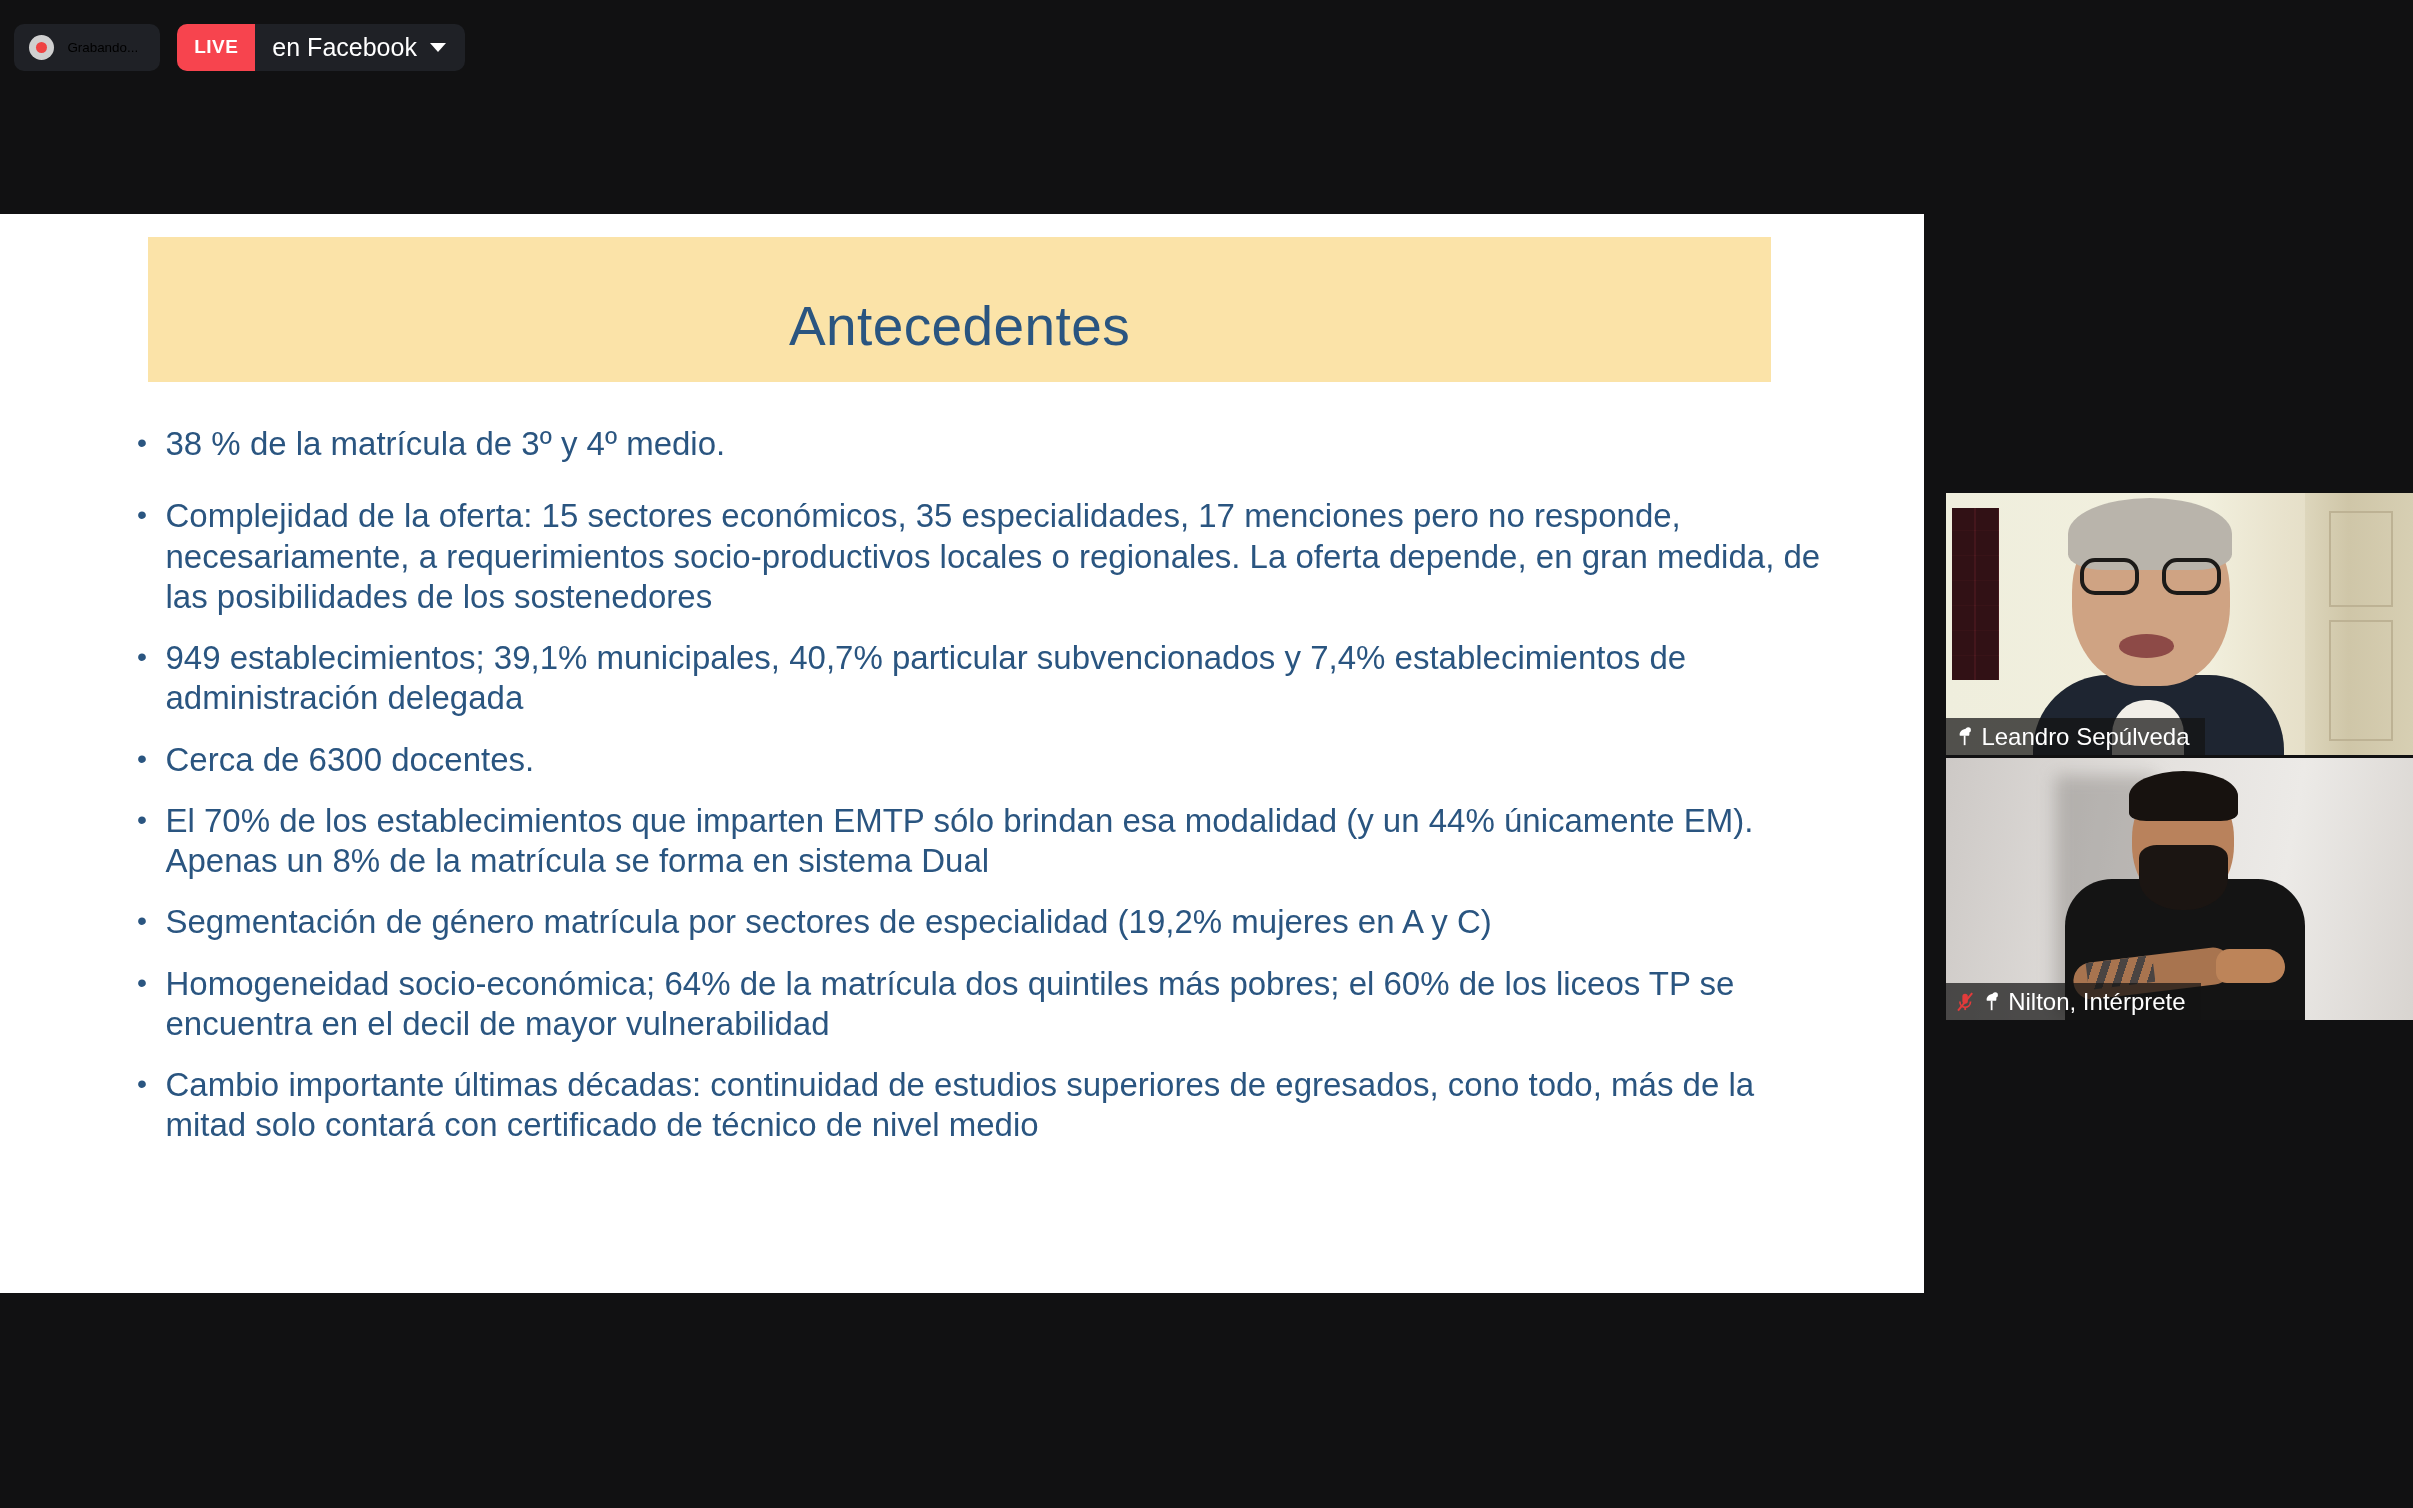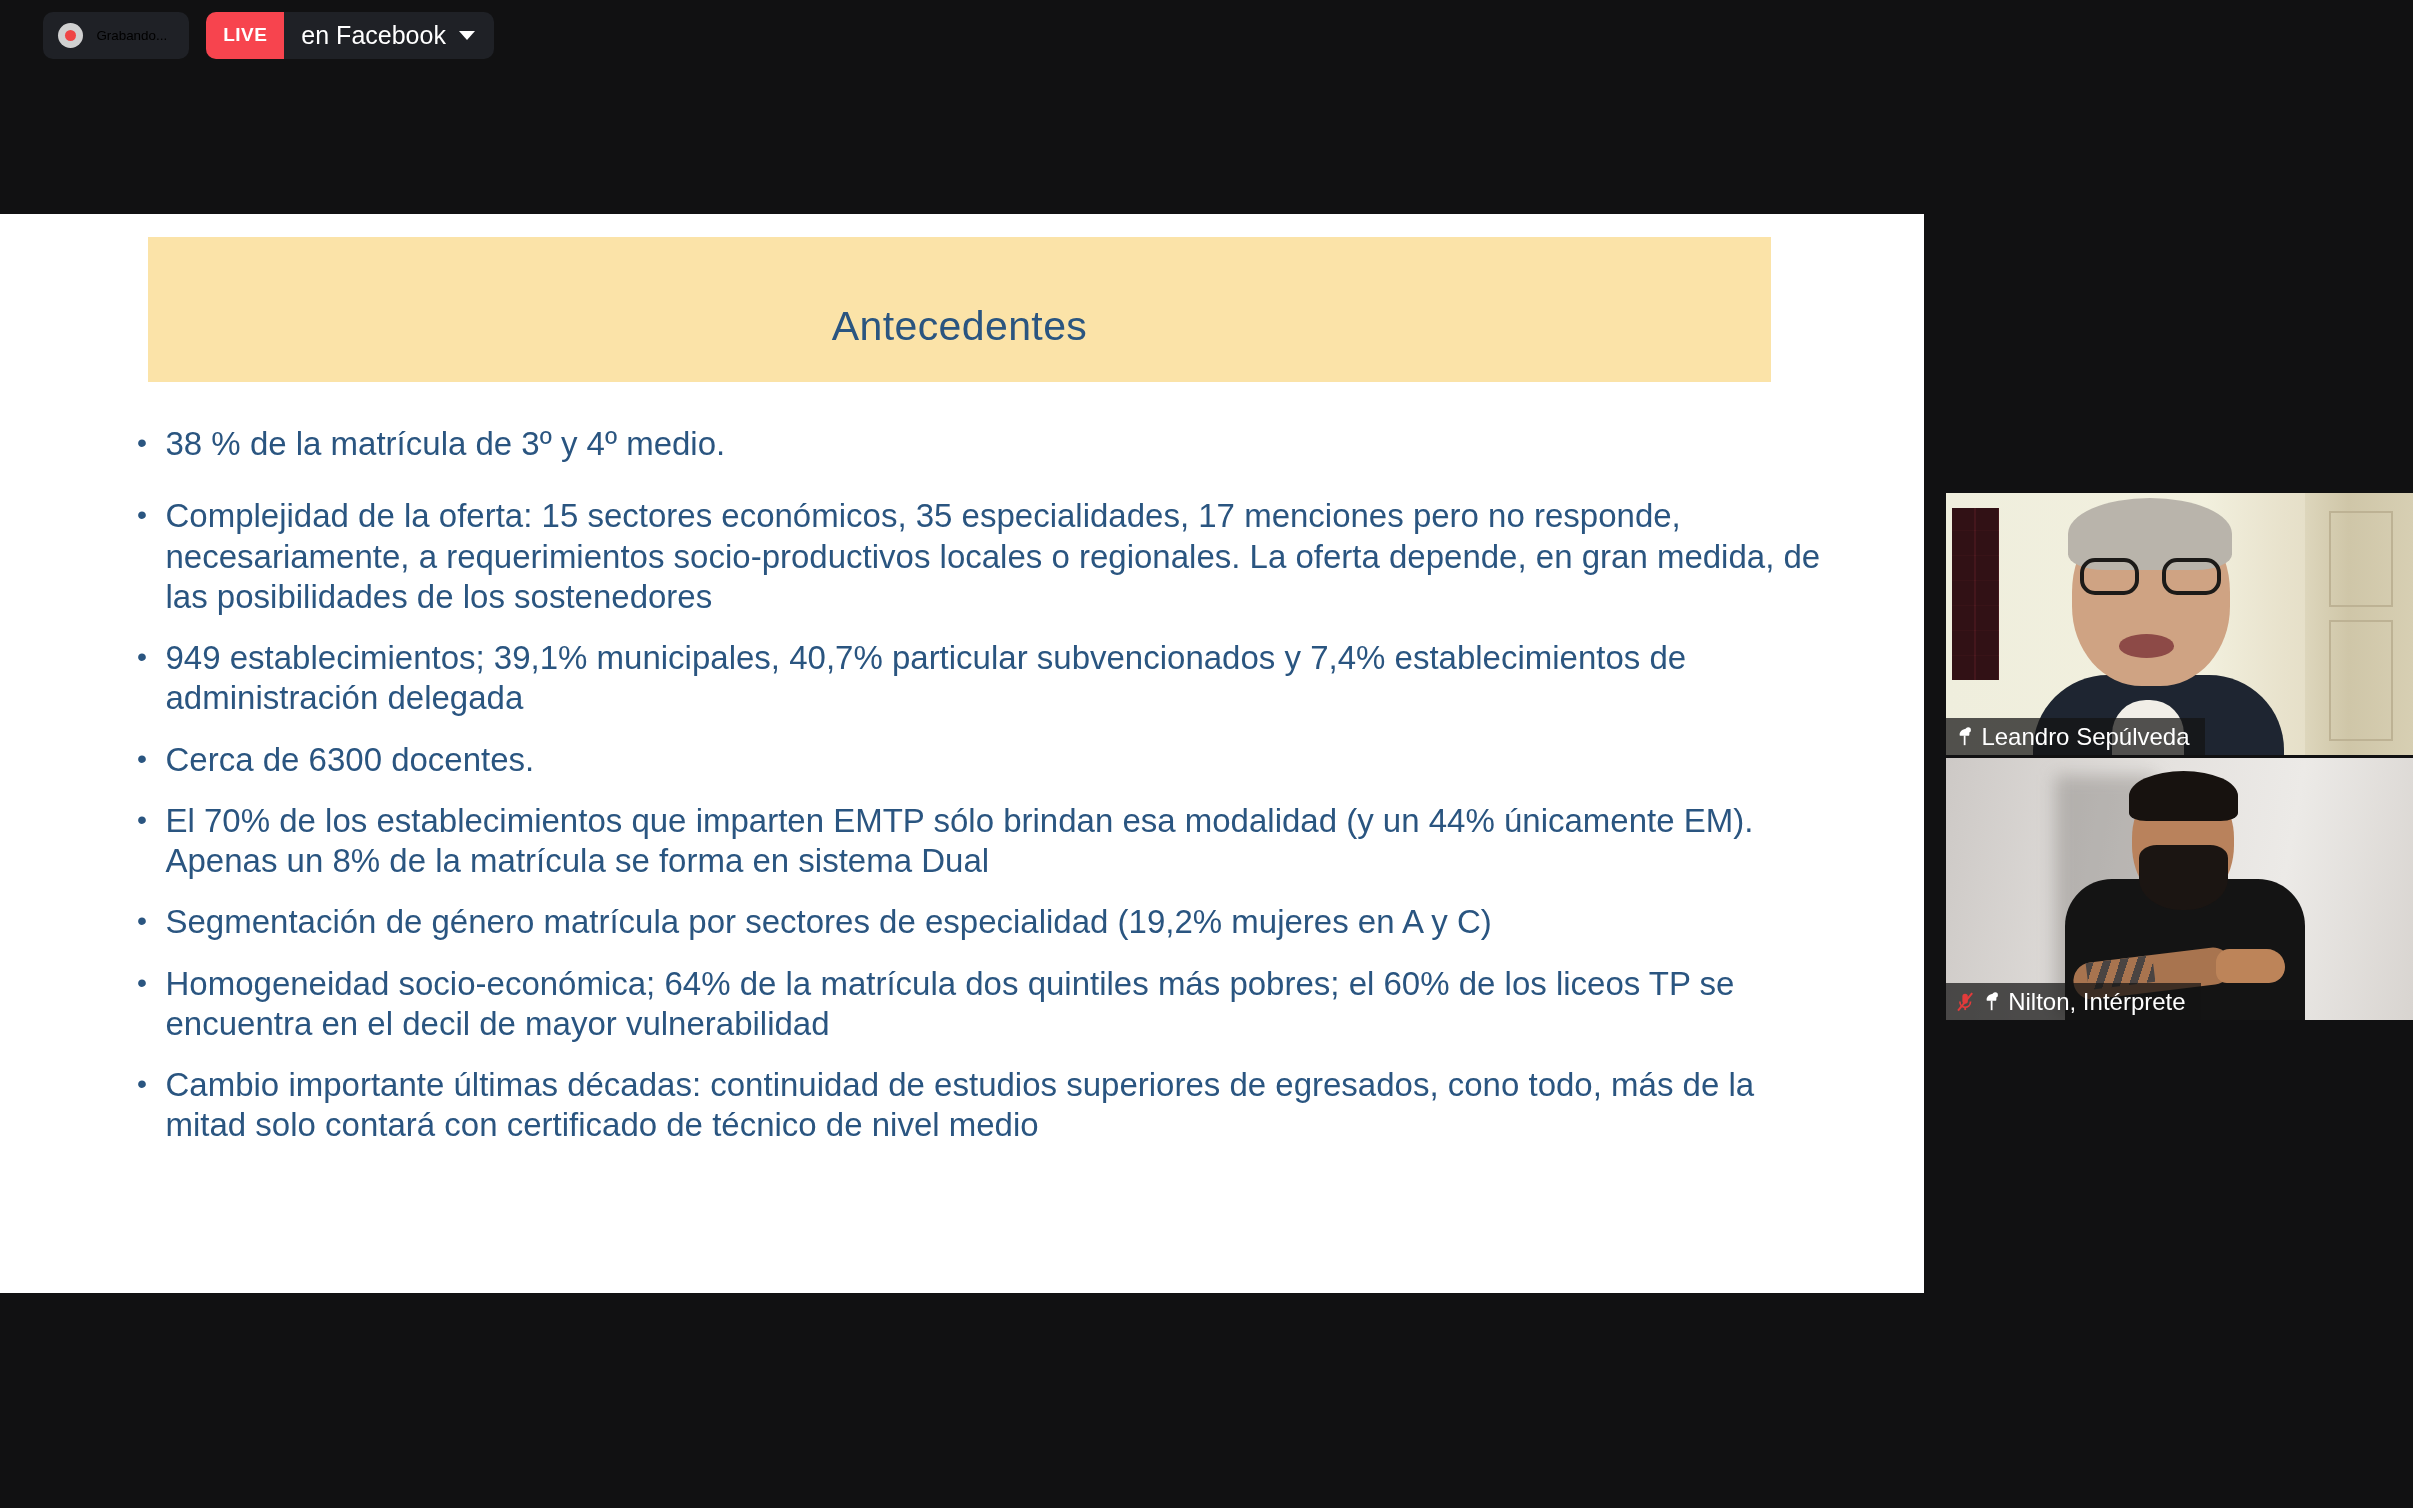--- a/index.html
+++ b/index.html
@@ -5,24 +5,24 @@
   * { margin:0; padding:0; box-sizing:border-box; }
   html,body {
     width:2413px; height:1508px;
     background:#111112;
     font-family:"Liberation Sans", sans-serif;
     overflow:hidden;
   }
 
   
   #recording-bar{
-    position:absolute; left:0; top:0;
+    position:absolute; left:0; top:12px;
     height:70px; width:100%;
     display:flex; align-items:center;
-    padding-left:43px; gap:17px;
+    padding-left:14px; gap:17px;
     z-index:40;
   }
   .pill{
     display:flex; align-items:center;
     background:#1f2126; border-radius:10px;
     height:47px; overflow:hidden;
   }
   #recording-indicator{ padding:0 22px 0 15px; gap:13.4px; }
   .rec-dot{
     width:25px; height:25px; border-radius:50%;
@@ -62,21 +62,21 @@
   }
   #slide-title-box{
     position:absolute;
     left:148px; top:22.6px;
     width:1623px; height:145px;
     background:#fbe3a8;
     display:flex; align-items:center; justify-content:center;
   }
   #slide-title{
     color:#2a5580;
-    font-size:41px;
+    font-size:55px;
     font-weight:400;
     letter-spacing:0.4px;
     margin-top:34px;
   }
 
   #bullet-list{
     position:absolute;
     left:137px; top:210px;
     width:1684px;
   }

